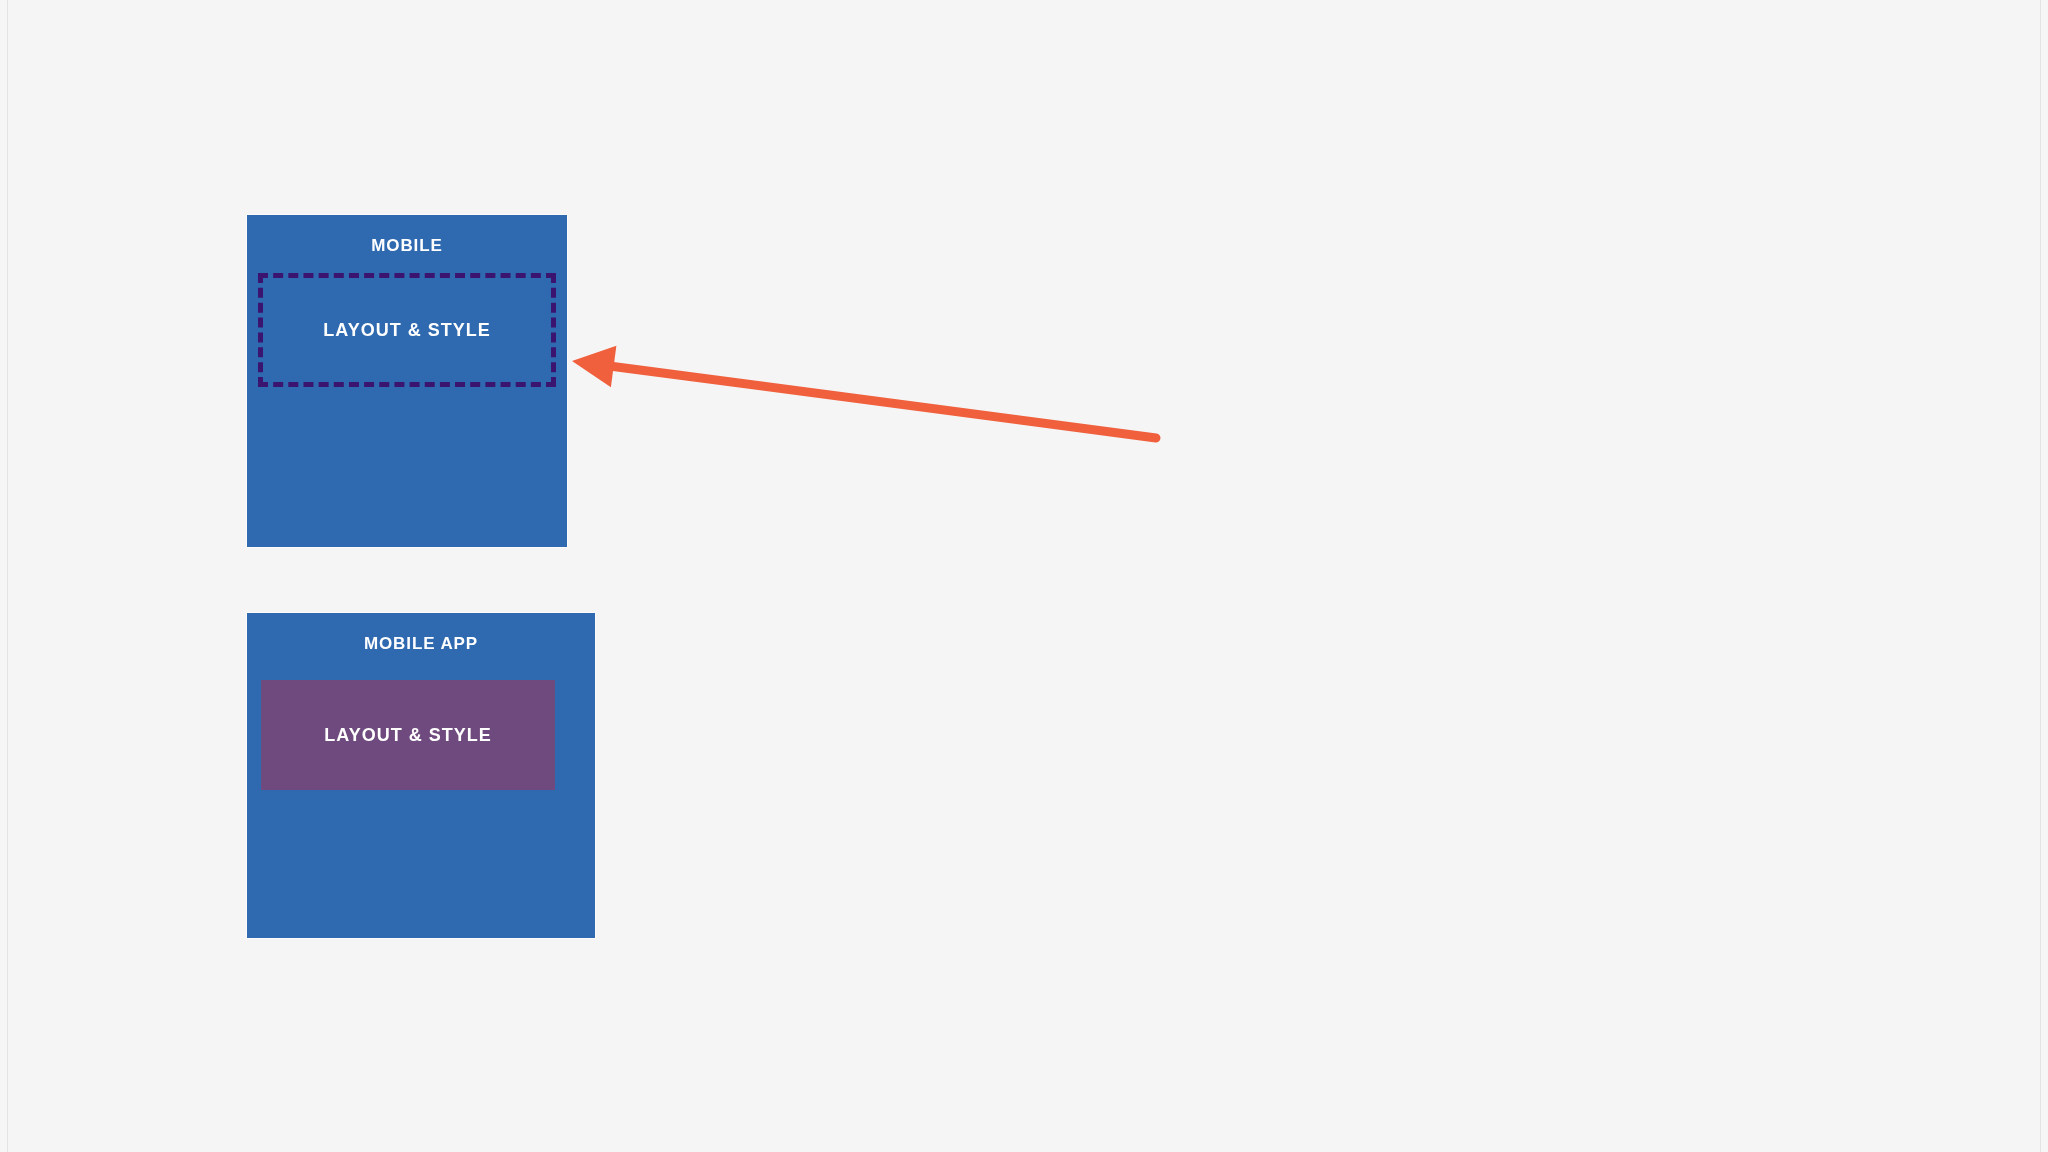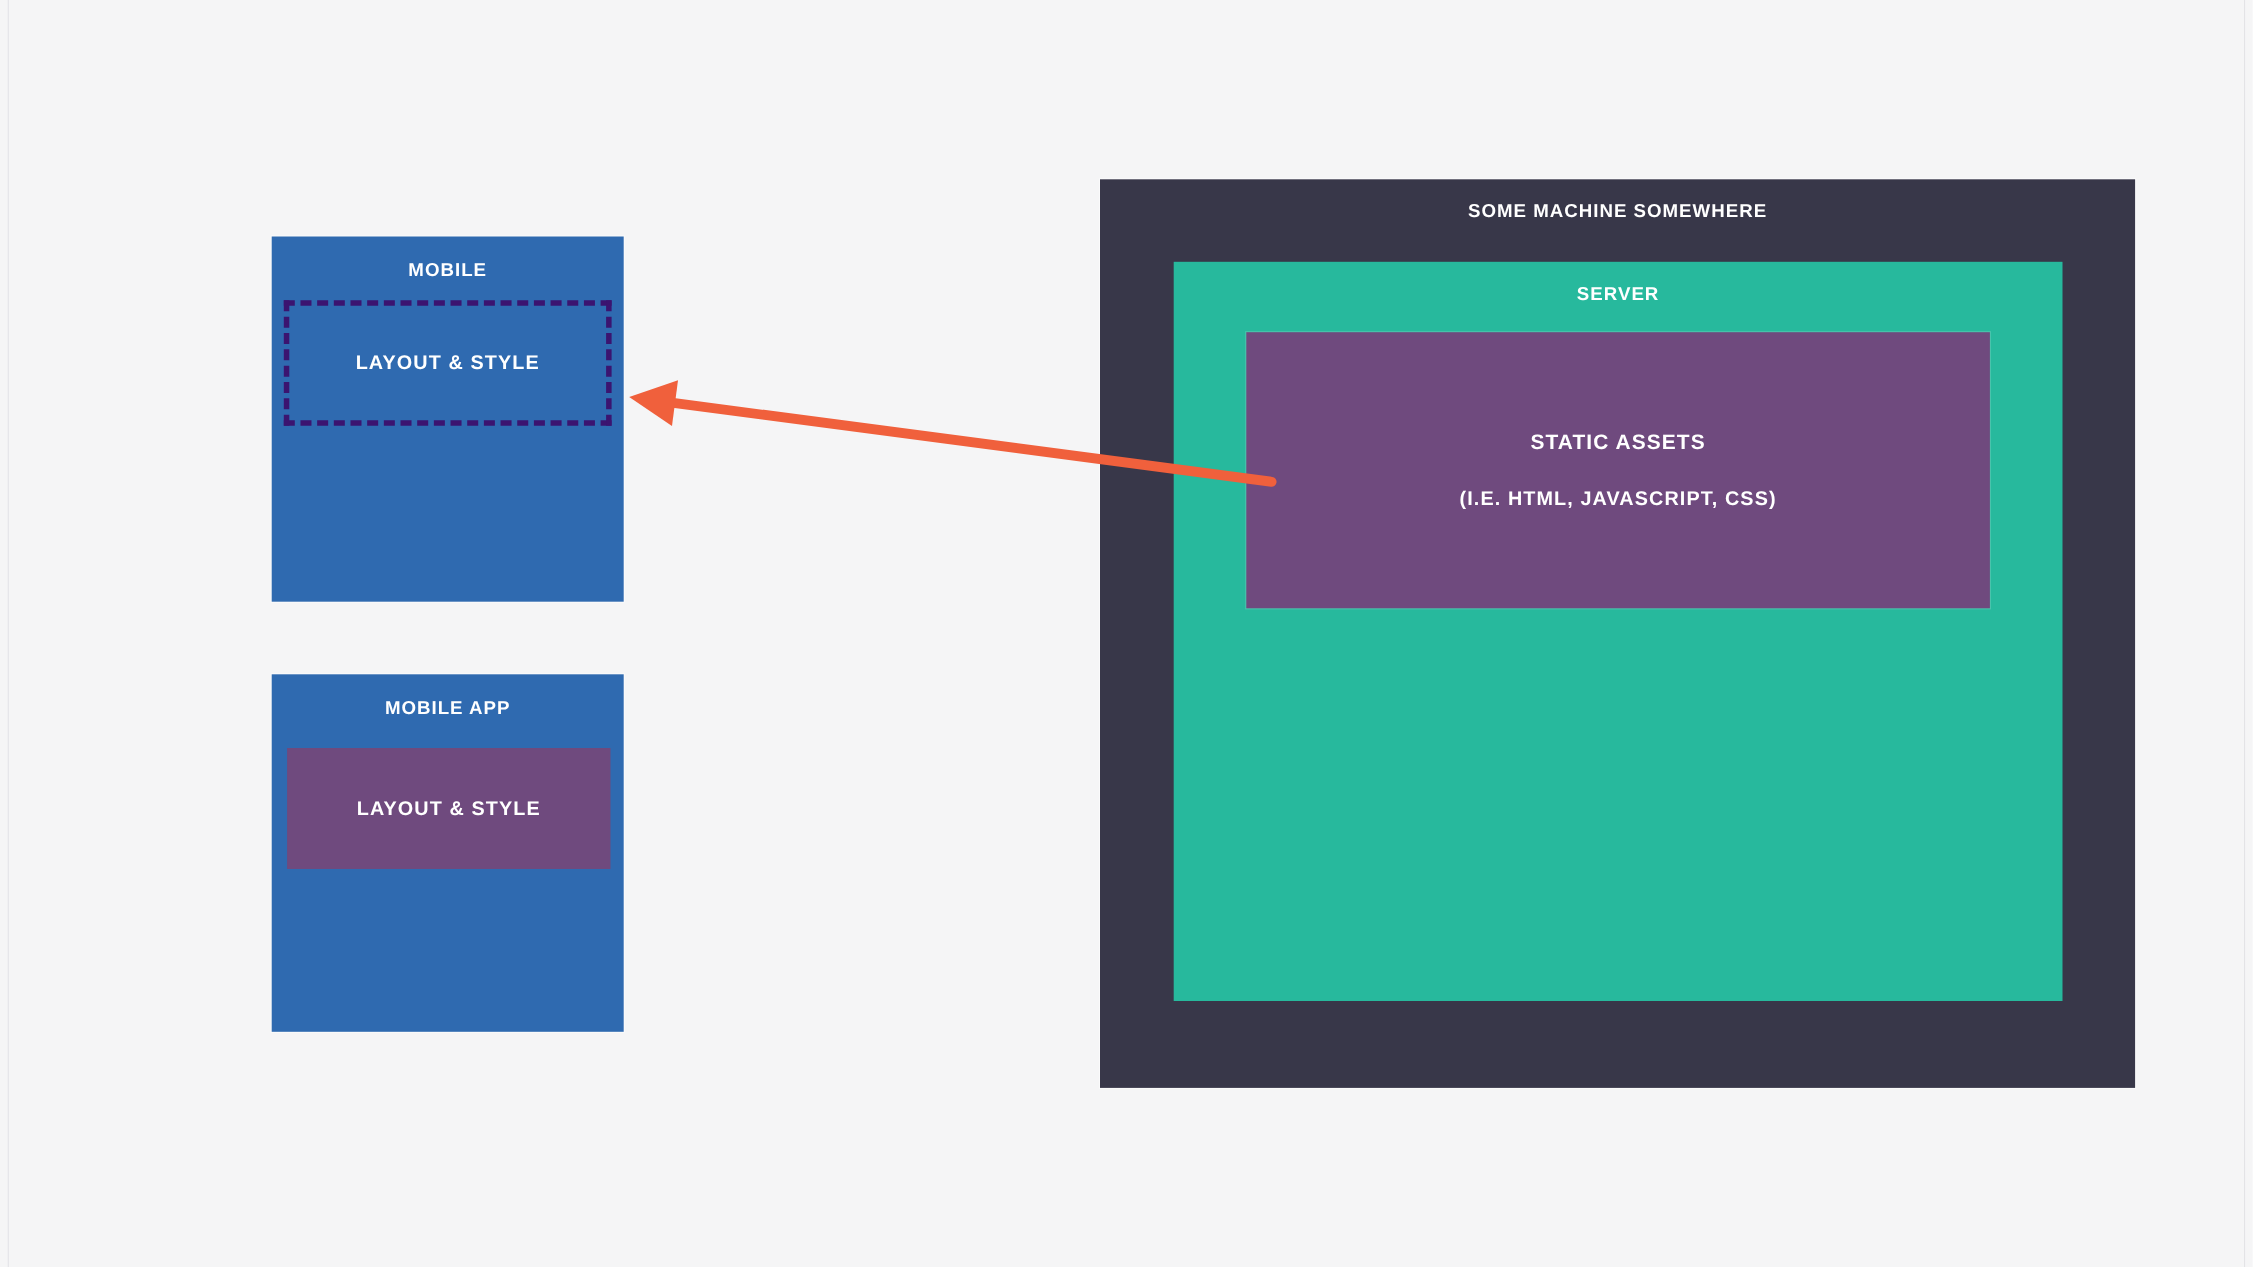--- a/index.html
+++ b/index.html
@@ -36,21 +36,21 @@
     letter-spacing: 0.9px;
     white-space: nowrap;
   }
 
   
   .client-box {
     background: #2f6ab0;
     box-shadow: 0 0 0 1px rgba(255,255,255,0.55);
   }
   #website-box  { left: 247px; top: 215px; width: 320px; height: 332px; }
-  #mobile-box   { left: 247px; top: 613px; width: 320px; height: 325px; }
+  #mobile-box   { left: 247px; top: 613px; width: 348px; height: 325px; }
   #website-title { top: 21px;  font-size: 17px; }
   #mobile-title  { top: 21px;  font-size: 17px; }
 
   
   #website-layout {
     left: 11px; top: 58px; width: 298px; height: 114px;
     border: 5px dashed #3b1470;
   }
   #website-layout .inner-label {
     position: absolute; left: 0; right: 0; top: 50%;
@@ -128,34 +128,20 @@
   </div>
 
   <div class="box client-box" id="mobile-box" style="background: rgb(47, 106, 176);">
     <div class="box-label" id="mobile-title">MOBILE APP</div>
 
     <div class="box" id="mobile-layout" style="background: rgb(111, 74, 126);">
       <div class="inner-label">LAYOUT &amp; STYLE</div>
     </div>
   </div>
 
-  <div class="box" id="machine-box" style="background: rgb(56, 55, 73);">
-    <div class="box-label" id="machine-title">SOME MACHINE SOMEWHERE</div>
-
-    <div class="box" id="server-box" style="background: rgb(39, 185, 157);">
-      <div class="box-label" id="server-title">SERVER</div>
-
-      <div class="box" id="assets-box" style="background: rgb(111, 74, 126);">
-        <div class="assets-text-wrap">
-          <div class="assets-line" id="assets-title">STATIC ASSETS</div>
-          <div class="assets-line" id="assets-subtitle">(I.E. HTML, JAVASCRIPT, CSS)</div>
-        </div>
-      </div>
-    </div>
-  </div>
 
   <svg id="arrow-svg" viewBox="0 0 2048 1152">
     <g id="arrow-group">
       <line id="arrow-line" x1="1156" y1="438" x2="601.7425877392363" y2="364.92153982178286" stroke="#f0603c" stroke-width="9" stroke-linecap="round"></line>
       <polygon id="arrow-head" points="572,361 616.3847007101789,345.6703443330306 610.8945449596828,387.3099671679614" fill="#f0603c"></polygon>
     </g>
   </svg>
 
 </div>
 

